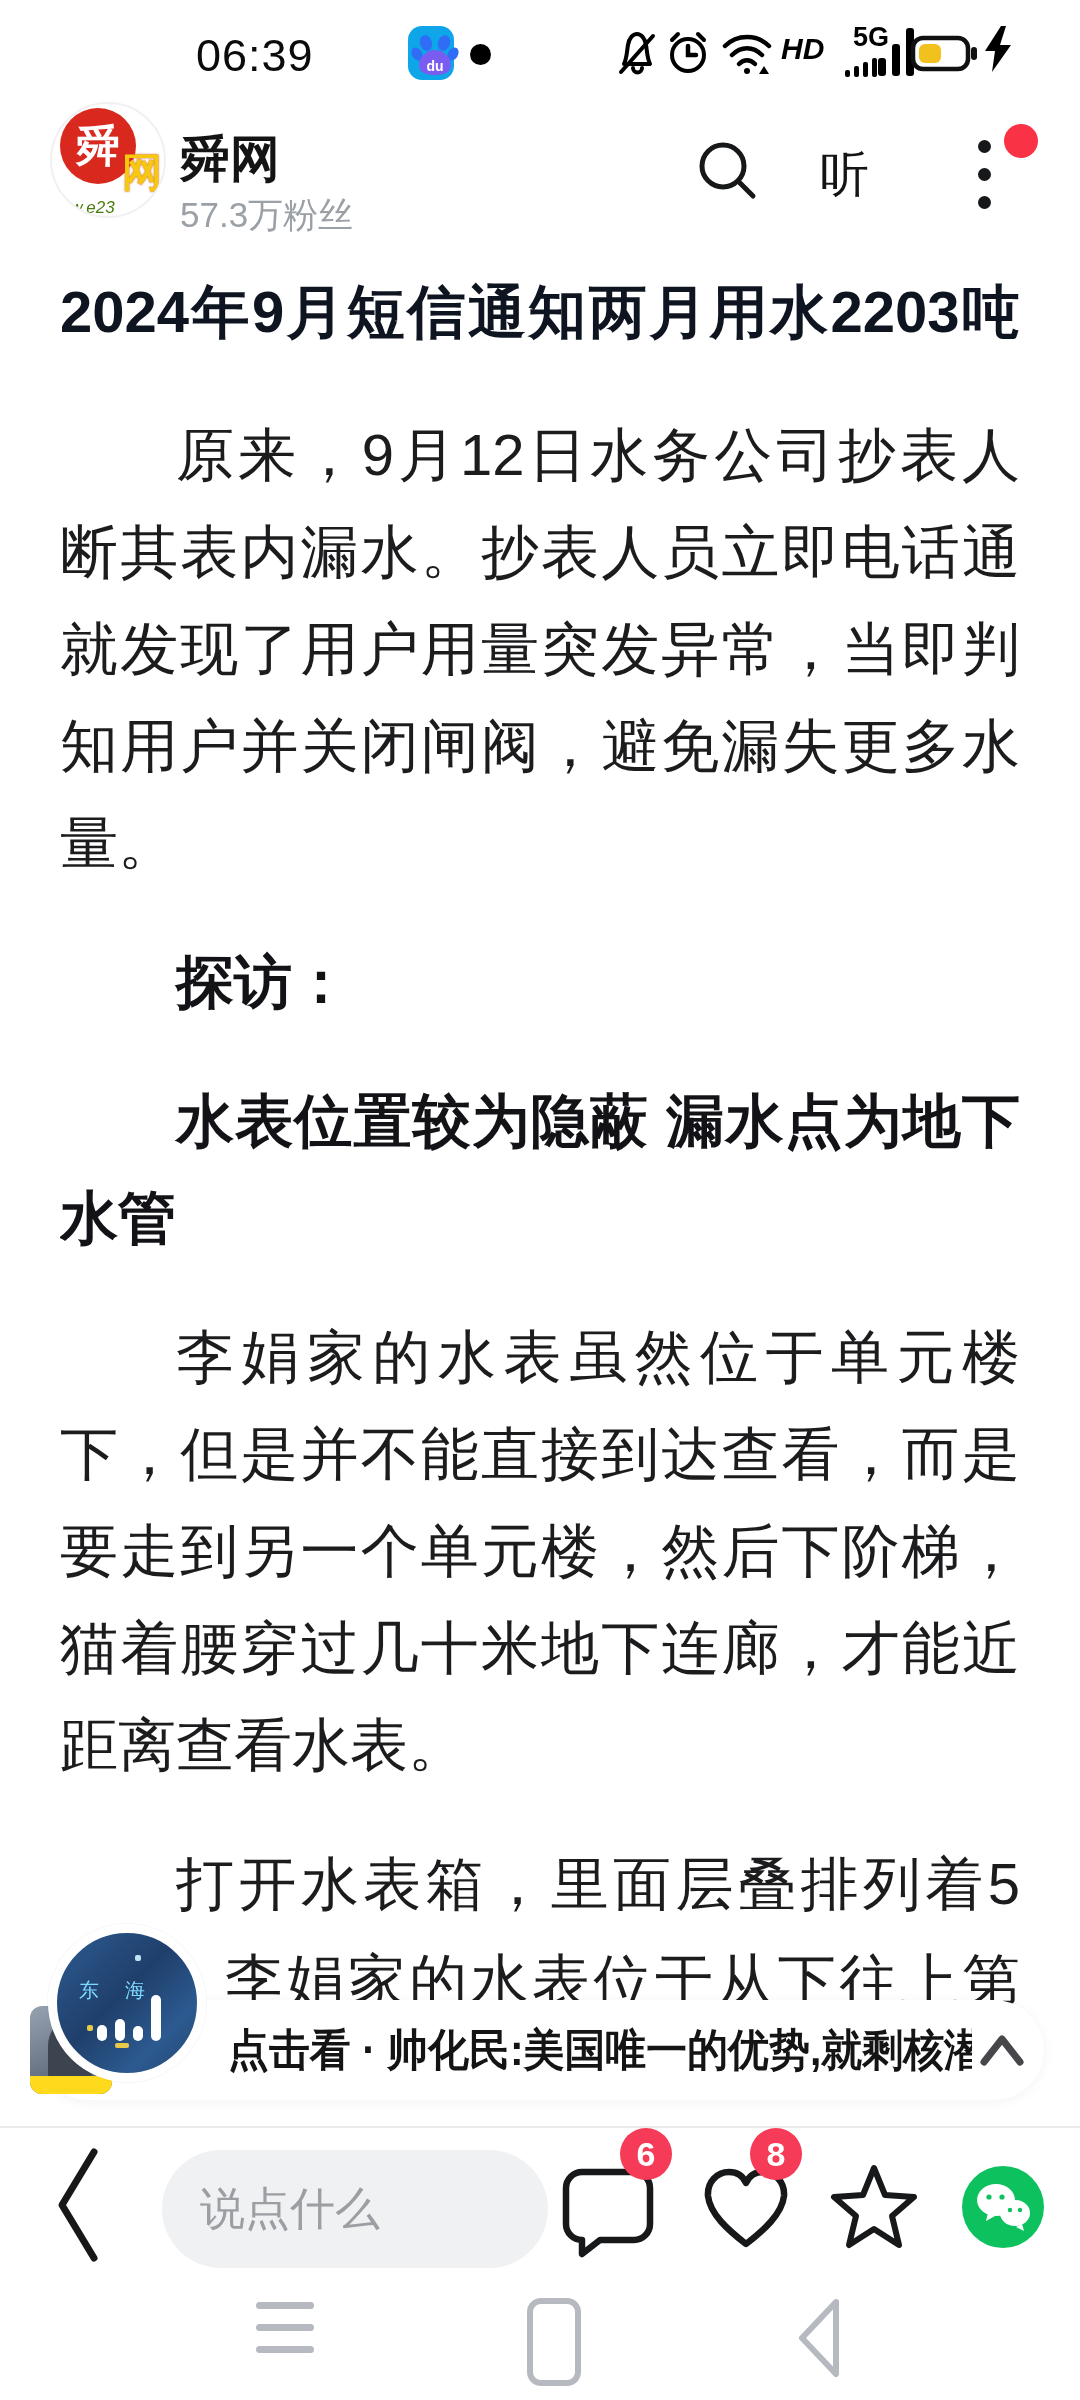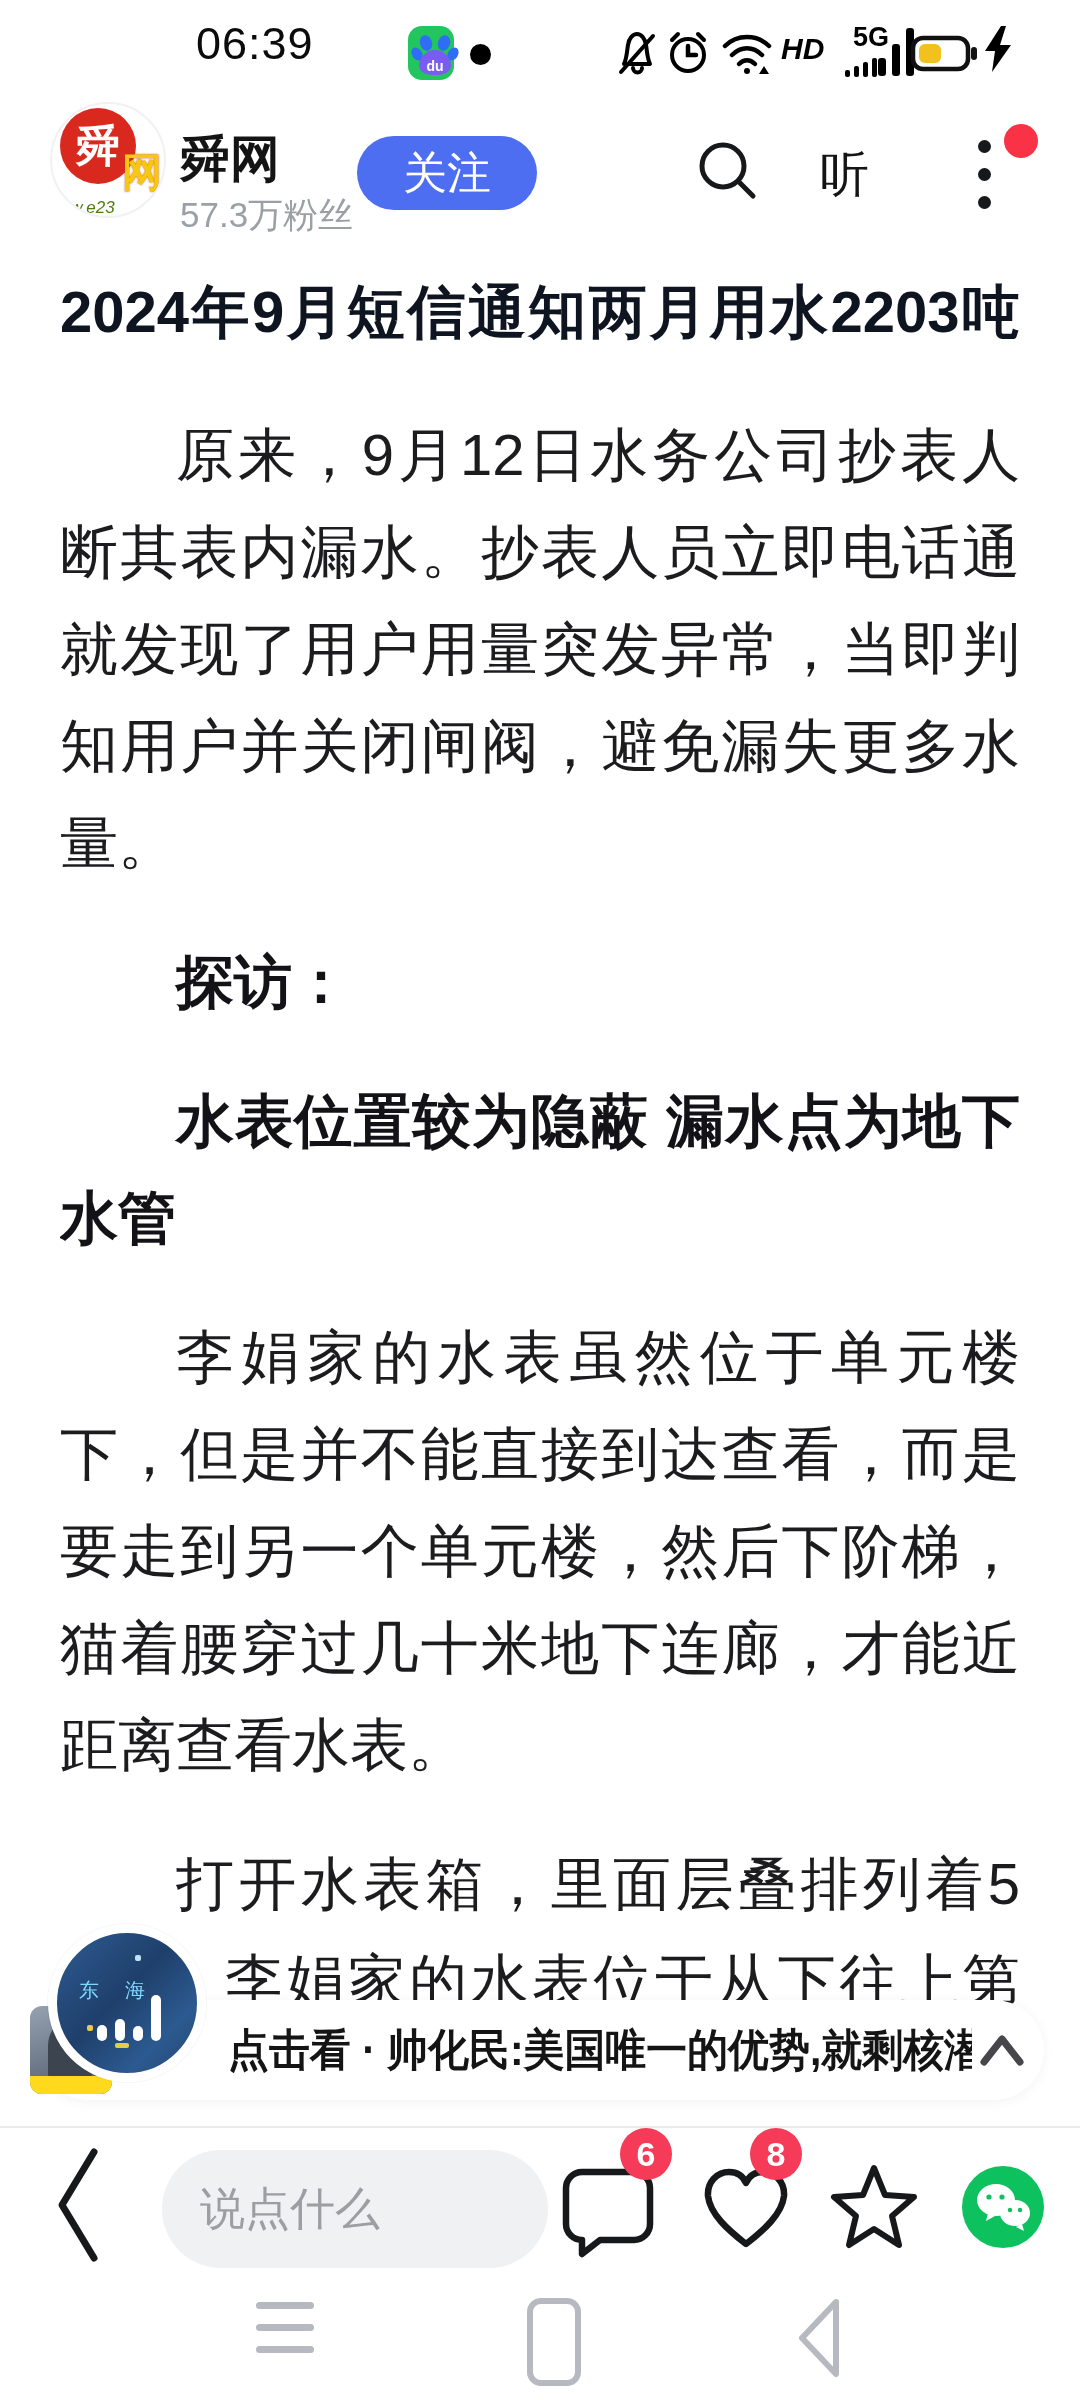--- a/index.html
+++ b/index.html
@@ -1,22 +1,22 @@
 <!DOCTYPE html>
 <html><head>
 <meta charset="utf-8">
 <style>
   html,body{margin:0;padding:0;background:#777;}
   #screen{position:relative;width:1080px;height:2400px;background:#fff;overflow:hidden;
     font-family:"Liberation Sans","DejaVu Sans",sans-serif;color:#1b1b1b;}
   .abs{position:absolute;}
 
   
-  .sb-time{left:196px;top:18px;font-size:45px;color:#0b0b0b;letter-spacing:1px;}
-  .sb-paw{left:408px;top:26px;width:46px;height:54px;border-radius:14px;background:#22c55e;}
+  .sb-time{left:196px;top:30px;font-size:45px;color:#0b0b0b;letter-spacing:1px;}
+  .sb-paw{left:408px;top:26px;width:46px;height:54px;border-radius:14px;background:#0ea5e9;}
   .sb-dot{left:470px;top:44px;width:21px;height:21px;border-radius:50%;background:#000;}
   .sb-hd{left:781px;top:32px;font-size:30px;font-weight:600;color:#000;font-style:italic;}
   .sb-5g{left:845px;top:24px;font-size:27px;font-weight:700;color:#000;line-height:27px;margin-left:8px;}
   .mini-bars{left:845px;top:58px;display:flex;align-items:flex-end;gap:4px;}
   .mini-bars i{display:block;width:5px;background:#000;border-radius:2px;}
   .big-bars{left:878px;top:26px;display:flex;align-items:flex-end;gap:6px;height:50px;}
   .big-bars i{display:block;width:8px;background:#000;border-radius:3px;}
 
   
   .avatar{left:50px;top:102px;width:112px;height:112px;border-radius:50%;background:#fff;
@@ -160,21 +160,20 @@
     </svg>
   </div>
 
   <div class="abs avatar">
     <div class="seal">舜</div>
     <div class="seal-net">网</div>
     <div class="seal-url">ww.e23</div>
   </div>
   <div class="abs pub-name">舜网</div>
   <div class="abs pub-fans">57.3万粉丝</div>
-  <div class="abs follow-btn">关注</div>
 
   <div class="abs" style="left:695px;top:138px;">
     <svg width="64" height="64" viewBox="0 0 64 64" fill="none" stroke="#17181a" stroke-width="5" stroke-linecap="round">
       <circle cx="28" cy="28" r="21"></circle>
       <line x1="44" y1="44" x2="58" y2="58"></line>
     </svg>
   </div>
   <div class="abs listen">听</div>
   <div class="abs kebab">
       <i></i>

